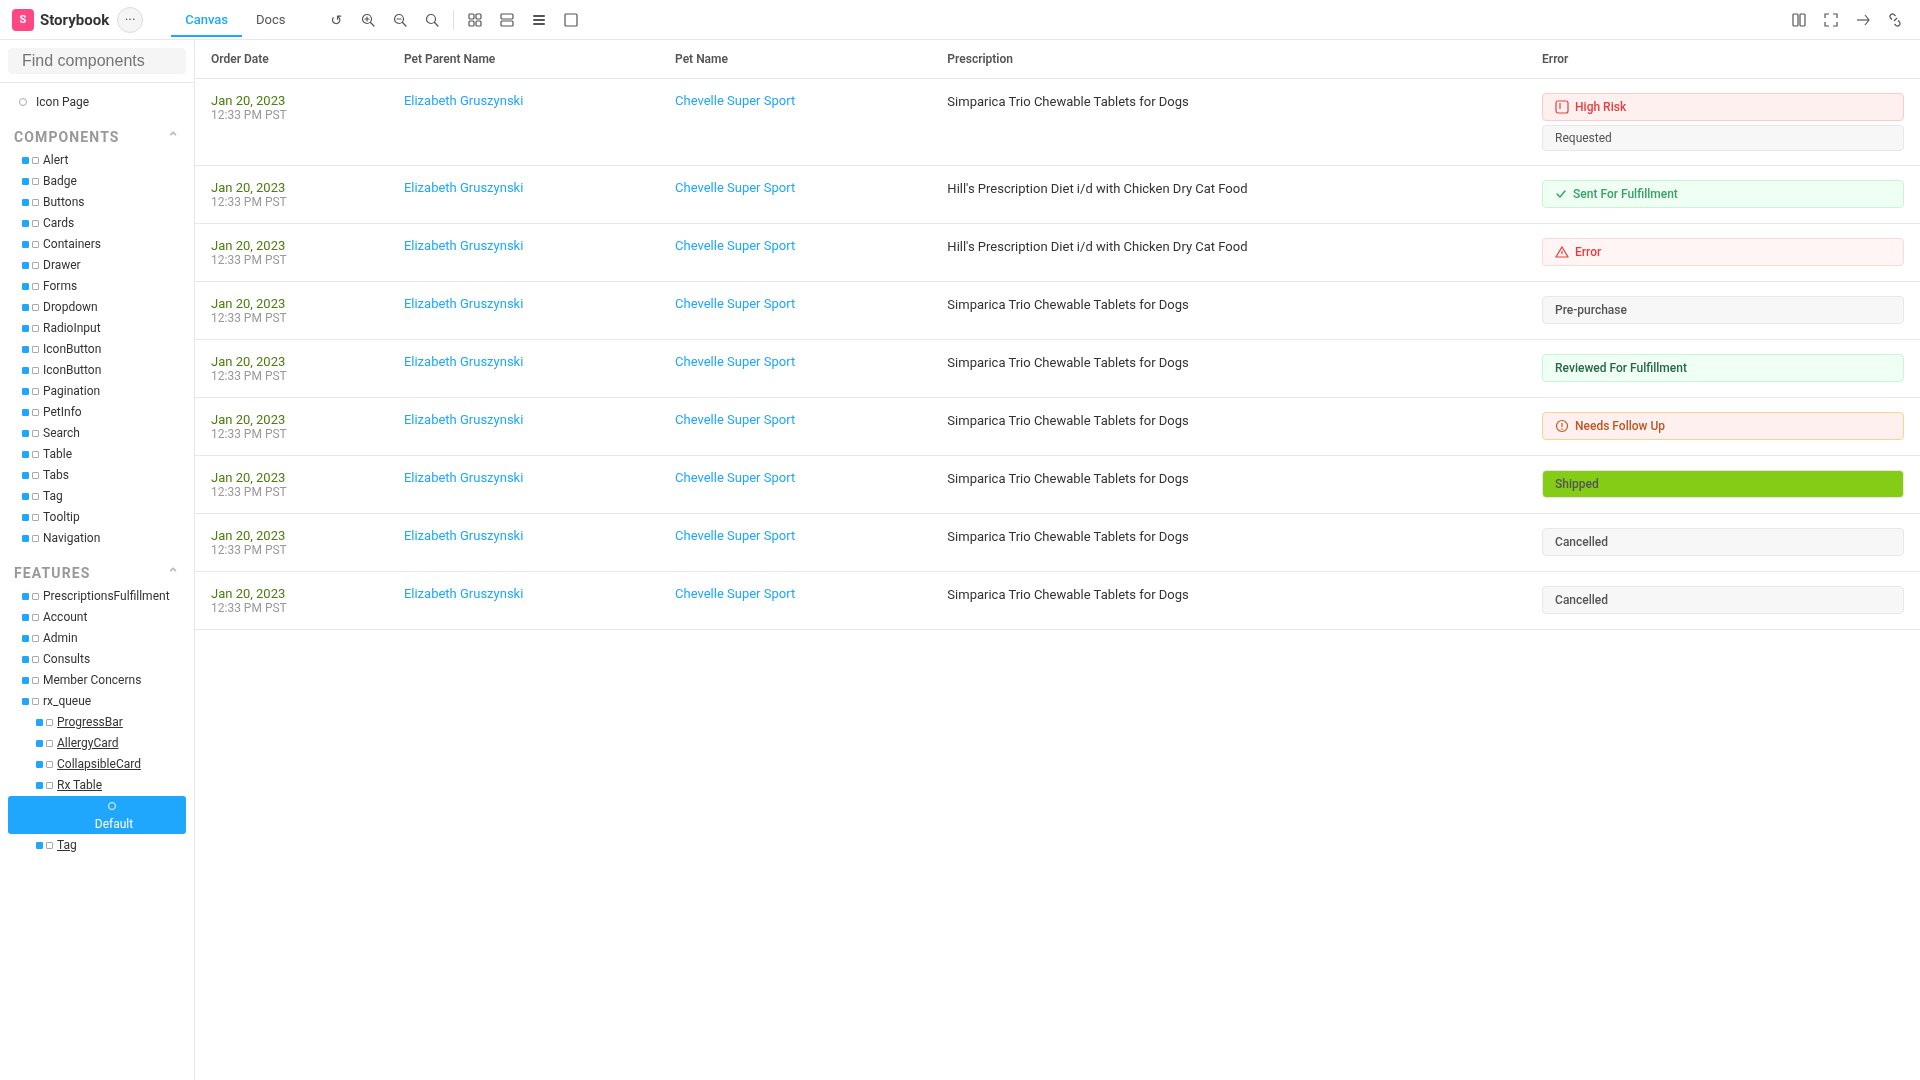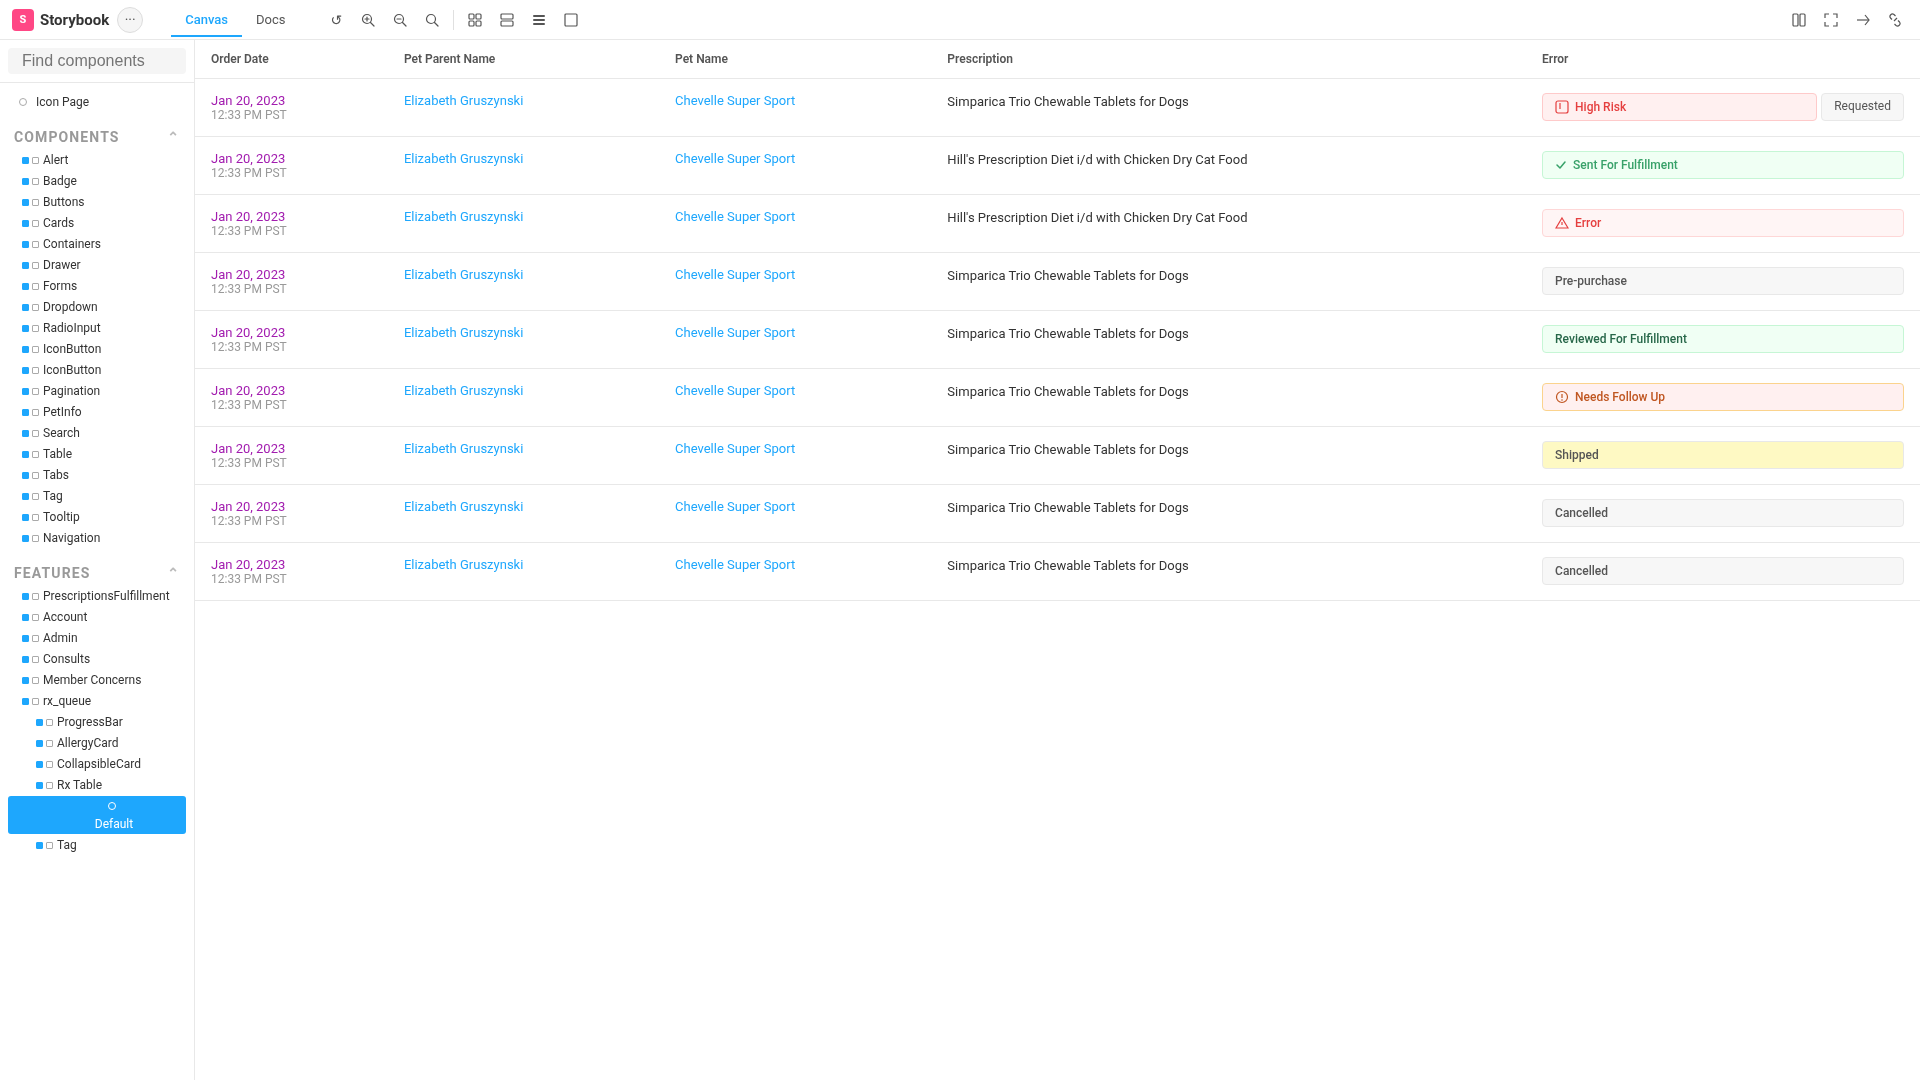--- a/index.html
+++ b/index.html
@@ -32,52 +32,52 @@
     .sidebar-section-header .toggle-icon { color: #bbb; cursor: pointer; }
     .sidebar-item { display: flex; align-items: center; padding: 3px 8px 3px 14px; cursor: pointer; color: #333; font-size: 12px; gap: 4px; border-radius: 3px; margin: 1px 4px; }
     .sidebar-item.active { background: #1ea7fd; color: #fff; }
     .sidebar-item.active .item-icon { color: #fff; }
     .item-icon { width: 14px; height: 14px; display: flex; align-items: center; justify-content: center; font-size: 10px; color: #aaa; flex-shrink: 0; }
     .sidebar-icon-group { display: flex; align-items: center; gap: 3px; flex-shrink: 0; }
     .icon-sq { width: 7px; height: 7px; border: 1px solid; border-radius: 1px; display: inline-block; }
     .icon-sq.blue { border-color: #1ea7fd; background: #1ea7fd; }
     .icon-sq.outline { border-color: #aaa; }
     .sidebar-item-label { flex: 1; }
-    .sidebar-sub-item { padding-left: 28px; }
+    .sidebar-sub-item { padding-left: 28px; text-decoration: underline; }
     .sidebar-sub-sub { padding-left: 42px; flex-direction: column; }
     .page-item { padding-left: 10px; }
     .page-dot { width: 8px; height: 8px; border-radius: 50%; border: 1px solid #aaa; display: inline-block; margin-right: 4px; flex-shrink: 0; }
 
     
     .content { flex: 1; overflow: auto; background: #fff; }
     .canvas-area { padding: 0; }
 
     
     .rx-table { width: 100%; border-collapse: collapse; }
     .rx-table th { padding: 12px 16px; text-align: left; font-size: 12px; font-weight: 600; color: #555; border-bottom: 1px solid #e8e8e8; background: #fff; white-space: nowrap; }
     .rx-table td { padding: 0; vertical-align: top; border-bottom: 1px solid #e8e8e8; }
     .cell-content { padding: 14px 16px; font-size: 13px; }
-    .date-cell .date { color: #a21caf; font-weight: 400; }
+    .date-cell .date { color: #4d7c0f; font-weight: 400; }
     .date-cell .time { color: #999; font-size: 12px; }
     .link-text { color: #1ea7fd; cursor: pointer; }
     .prescription-text { color: #333; line-height: 1.4; }
 
     
     .status-cell { min-width: 220px; }
     .status-badge { display: inline-flex; align-items: center; gap: 6px; padding: 6px 12px; border-radius: 4px; font-size: 12px; font-weight: 500; width: 100%; }
     .status-high-risk { background: #fff0f0; color: #e53e3e; border: 1px solid #fecaca; }
     .status-sent { background: #f0fff4; color: #38a169; border: 1px solid #c6f6d5; }
     .status-error { background: #fff5f5; color: #e53e3e; border: 1px solid #fed7d7; }
     .status-reviewed { background: #f0fff4; color: #276749; border: 1px solid #c6f6d5; align-items: flex-end; }
     .status-needs-followup { background: #fff0f0; color: #c05621; border: 1px solid #fbd38d; }
-    .status-shipped { background: #fef9c3; color: #555; border: 1px solid #e8e8e8; }
+    .status-shipped { background: #84cc16; color: #555; border: 1px solid #e8e8e8; }
     .status-cancelled { background: #f7f7f7; color: #555; border: 1px solid #e8e8e8; }
     .status-pre-purchase { background: #f7f7f7; color: #555; border: 1px solid #e8e8e8; }
 
-    .status-wrapper { display: flex; flex-direction: row; gap: 4px; padding: 14px 16px; }
+    .status-wrapper { display: flex; flex-direction: column; gap: 4px; padding: 14px 16px; }
     .requested-badge { background: #f7f7f7; color: #555; border: 1px solid #e8e8e8; padding: 5px 12px; border-radius: 4px; font-size: 12px; }
     .rx-table tbody tr { border-bottom: 1px solid #e8e8e8; }
 
     
     ::-webkit-scrollbar { width: 6px; height: 6px; }
     ::-webkit-scrollbar-track { background: #f1f1f1; }
     ::-webkit-scrollbar-thumb { background: #ccc; border-radius: 3px; }
   </style>
 </head>
 <body>

